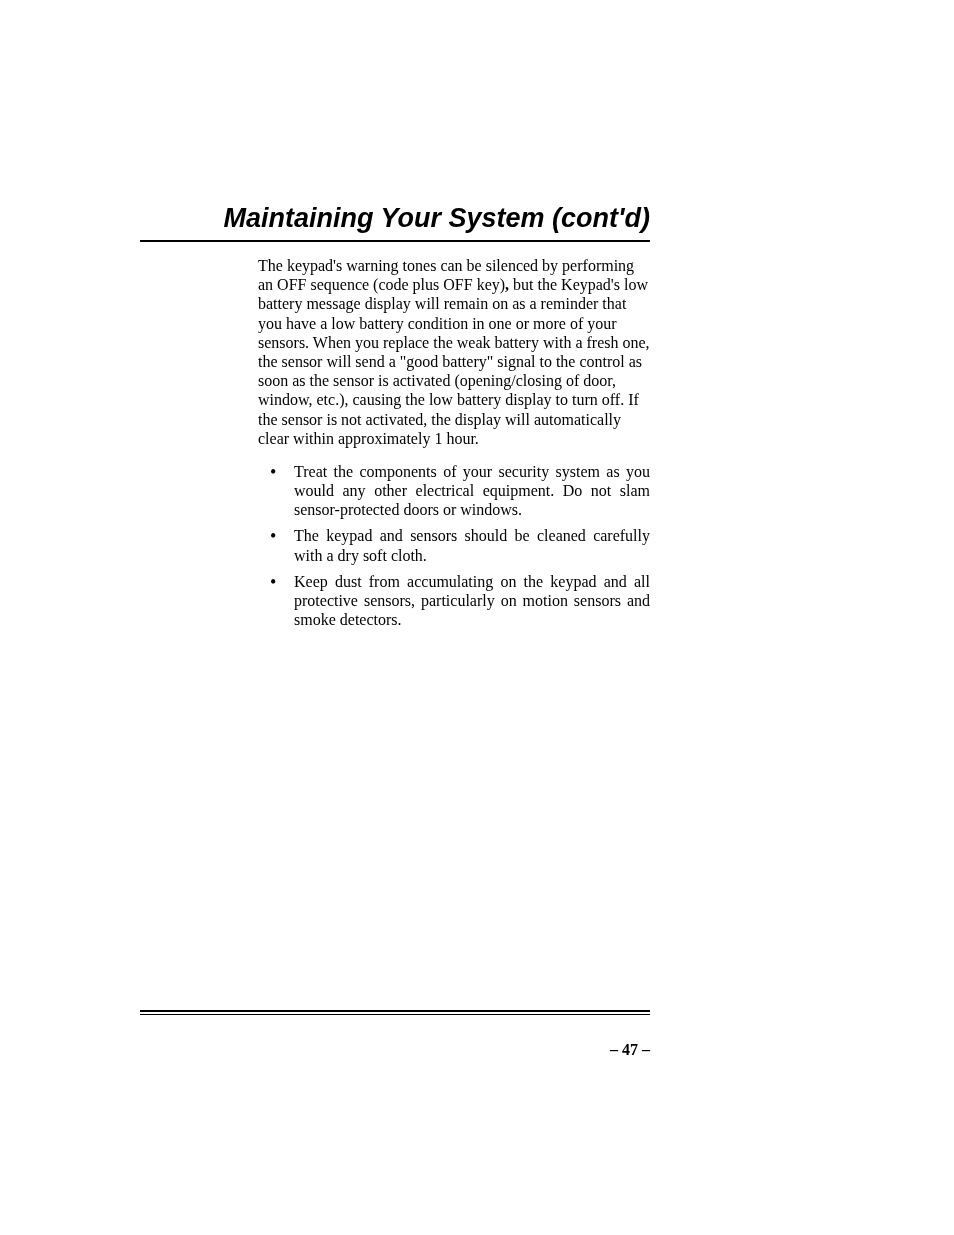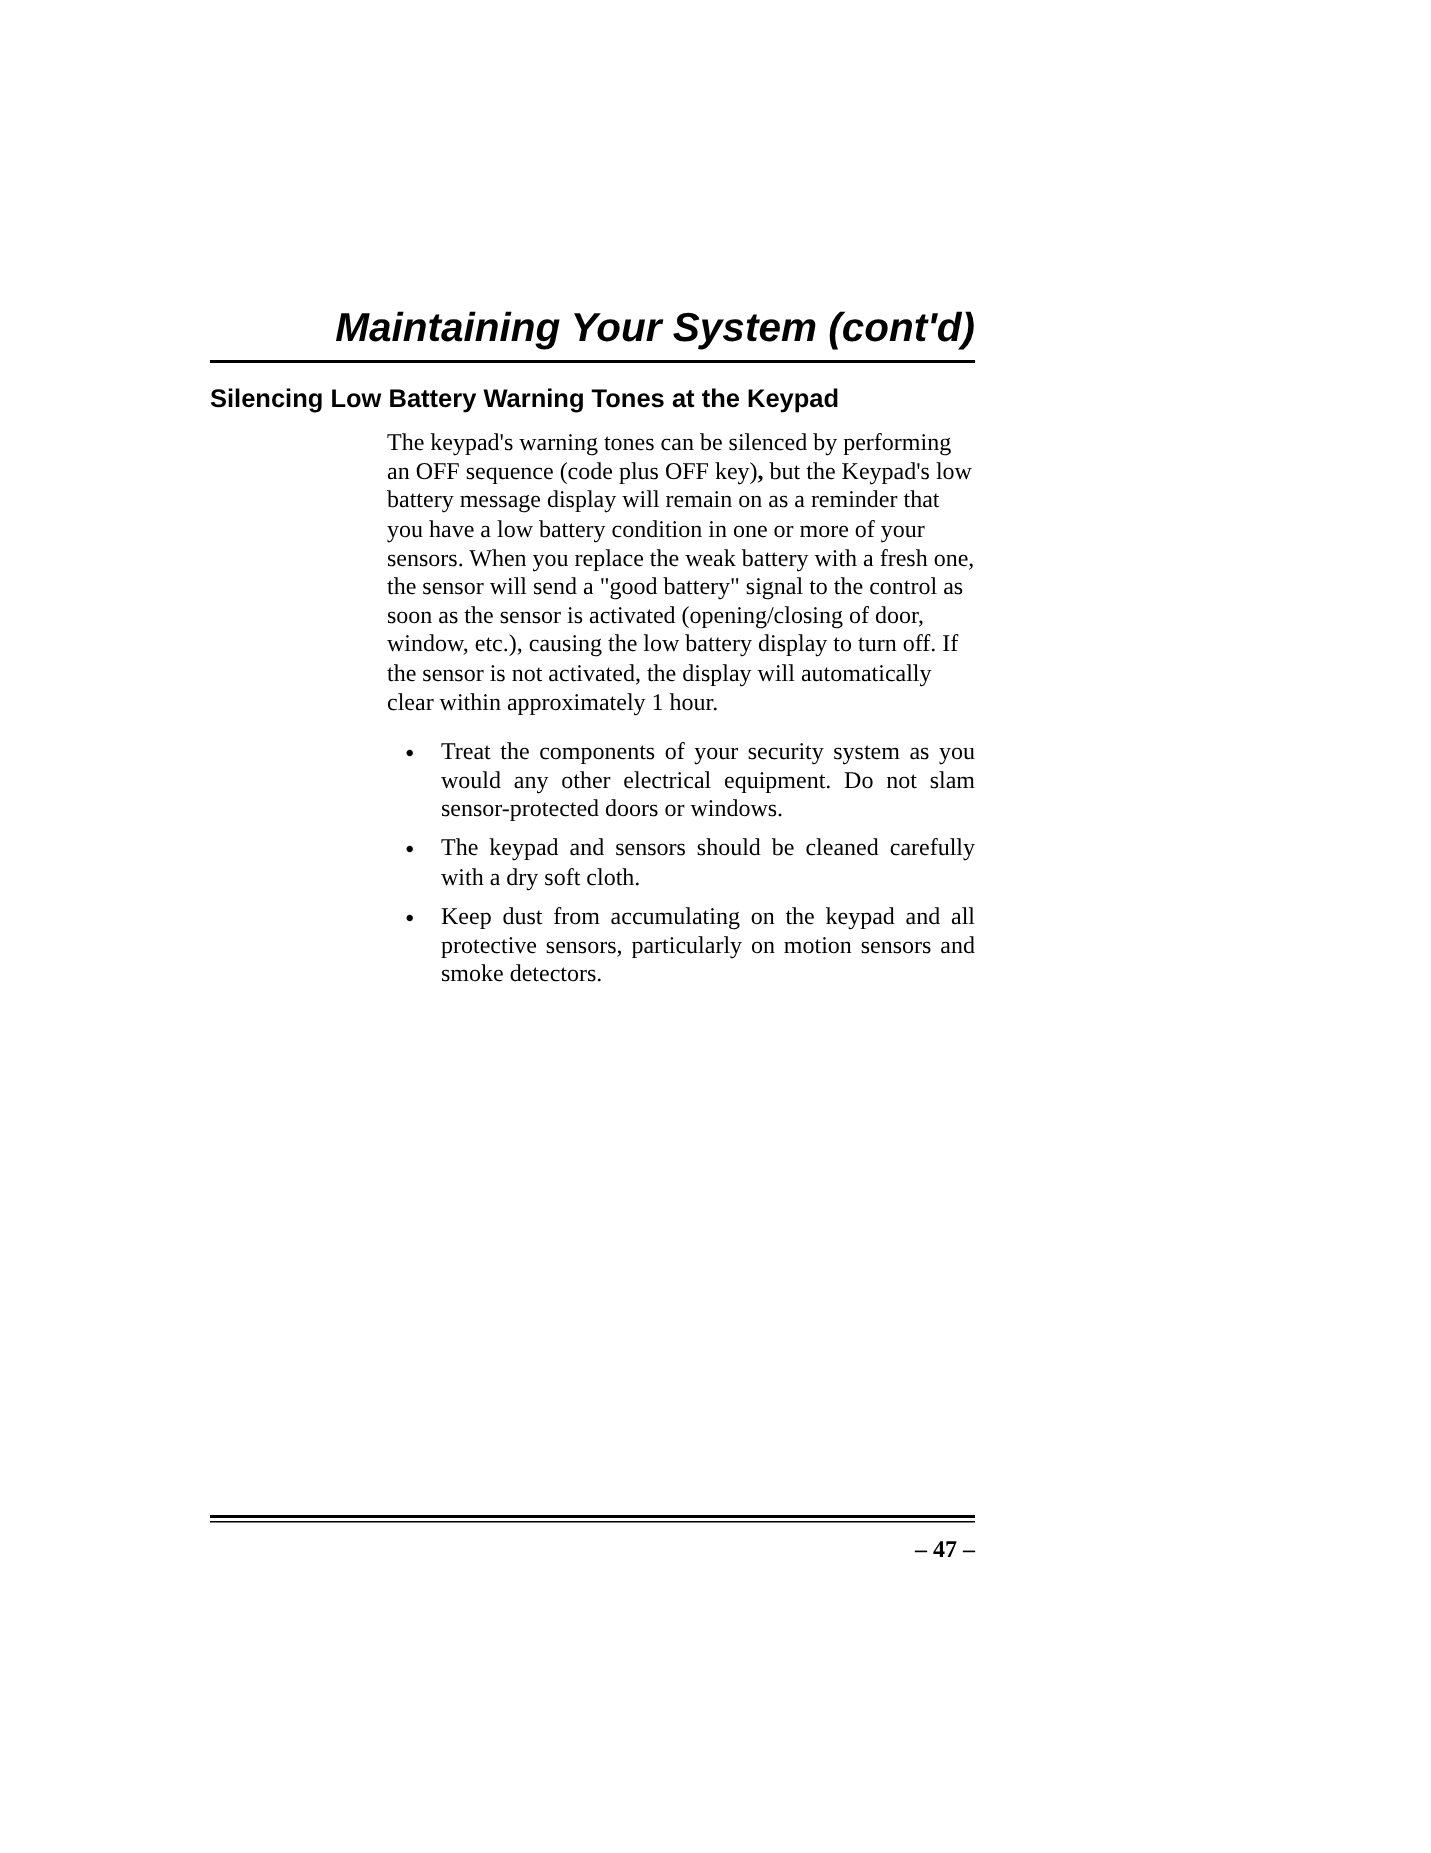--- a/index.html
+++ b/index.html
@@ -72,35 +72,34 @@
     bottom: 220px;
     border-top: 2px solid #000;
     padding-top: 2px;
   }
   .footer-rule-inner {
     border-top: 1px solid #000;
   }
   .page-number {
     position: absolute;
     right: 140px;
-    bottom: 192px;
+    bottom: 176px;
     font-family: "New Century Schoolbook", "Century Schoolbook", Georgia, serif;
     font-weight: bold;
     font-size: 16px;
   }
 </style>
 </head>
 <body>
 
 <div class="page">
 
   <h1 class="title">Maintaining Your System (cont'd)</h1>
   <hr class="title-rule">
 
-  <h2 class="section-heading">Silencing Low Battery Warning Tones at the Keypad</h2>
 
   <p class="body-para">
     <span>The keypad's warning tones can be silenced by performing an OFF sequence (code plus OFF key)</span><strong>,</strong><span> but the Keypad's low battery message display will remain on as a reminder that you have a low battery condition in one or more of your sensors. When you replace the weak battery with a fresh one, the sensor will send a "good battery" signal to the control as soon as the sensor is activated (opening/closing of door, window, etc.), causing the low battery display to turn off. If the sensor is not activated, the display will automatically clear within approximately 1 hour.</span>
   </p>
 
 
   <ul class="bullet-list">
     <li>Treat the components of your security system as you would any other electrical equipment. Do not slam sensor-protected doors or windows.</li>
     <li>The keypad and sensors should be cleaned carefully with a dry soft cloth.</li>
     <li>Keep dust from accumulating on the keypad and all protective sensors, particularly on motion sensors and smoke detectors.</li>

